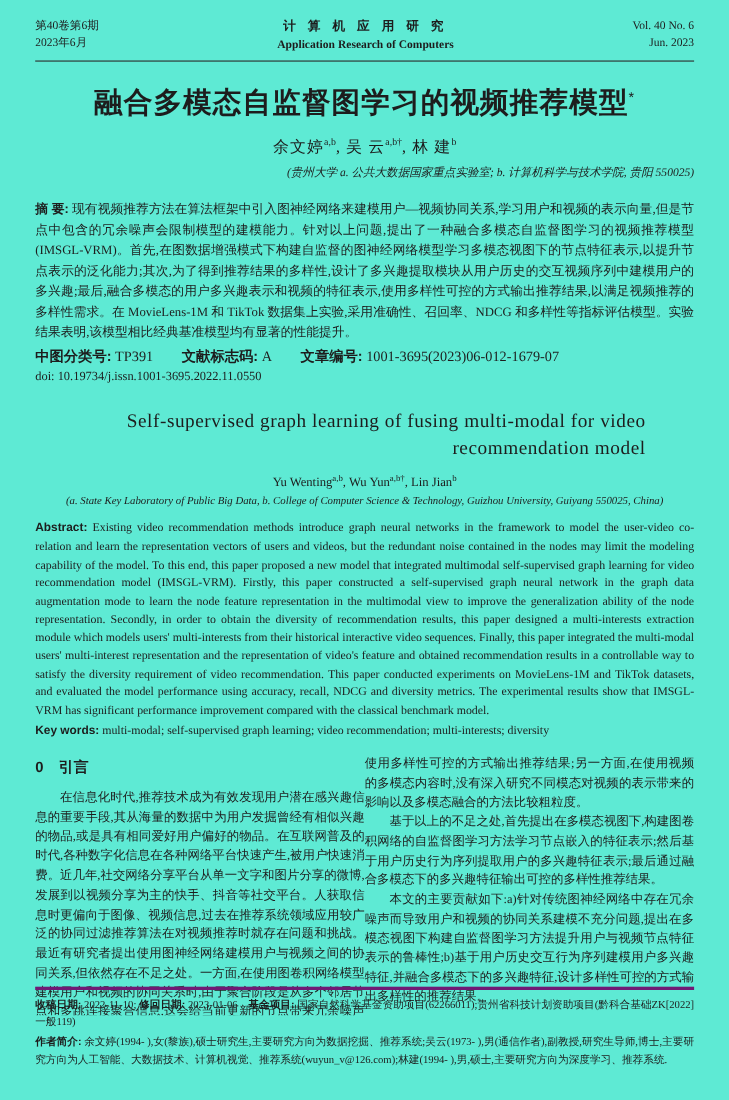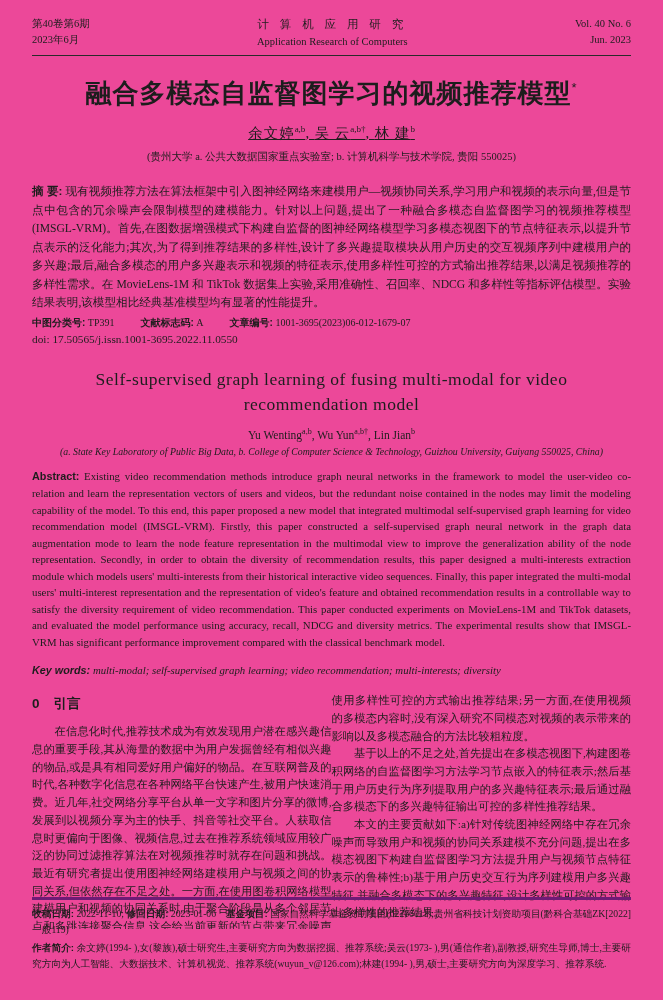--- a/index.html
+++ b/index.html
@@ -1,60 +1,60 @@
 <!DOCTYPE html>
 <html><head>
 <meta charset="utf-8">
 <style>
   html,body{margin:0;padding:0;}
   .page{
     width:663px;height:1000px;
-    background:#ec4899;
+    background:#5eead4;
     color:#1d1d1d;
     font-family:"Liberation Serif","DejaVu Serif",serif;
     position:relative;
     box-sizing:border-box;
     padding:16px 32px 0 32px;
     overflow:hidden;
   }
   
   .jheader{display:flex;justify-content:space-between;align-items:flex-start;
     font-size:10.5px;line-height:1.55;}
   .jheader .col-left{text-align:left;}
-  .jheader .col-center{text-align:center;}
+  .jheader .col-center{text-align:center;font-weight:bold;}
   .jheader .col-right{text-align:right;}
   .jtitle-cn{letter-spacing:4px;font-size:11.5px;}
   .hrule{border:none;border-top:1.6px solid #2a2a2a;margin:5px 0 0 0;}
   
   .title-cn{
     text-align:center;
     font-family:"Liberation Sans","DejaVu Sans",sans-serif;
     font-weight:bold;font-size:26px;letter-spacing:1px;
     margin:20px 0 0 0;
   }
   .title-cn sup{font-size:13px;font-weight:normal;}
-  .authors-cn{text-align:center;font-size:14.5px;margin-top:13px;letter-spacing:1px;text-decoration:underline;}
+  .authors-cn{text-align:center;font-size:14.5px;margin-top:13px;letter-spacing:1px;}
   .authors-cn sup{font-size:9px;letter-spacing:0;}
-  .affil-cn{text-align:center;font-size:10.5px;margin-top:7px;}
+  .affil-cn{text-align:right;font-size:10.5px;margin-top:7px;font-style:italic;}
   
   .abs-cn{margin-top:18px;font-size:11.6px;line-height:1.6;text-align:justify;}
   .lbl{font-family:"Liberation Sans","DejaVu Sans",sans-serif;font-weight:bold;}
   .kw-cn{font-size:11.6px;line-height:1.6;margin-top:2px;text-align:justify;}
-  .meta-line{font-size:10px;margin-top:3px;display:flex;gap:26px;}
+  .meta-line{font-size:13px;margin-top:3px;display:flex;gap:26px;}
   .doi-line{font-size:11.3px;margin-top:3px;}
   
   .title-en{
-    text-align:center;font-size:17.5px;line-height:1.45;
+    text-align:right;font-size:17.5px;line-height:1.45;
     margin:22px 44px 0 44px;letter-spacing:.5px;
   }
   .authors-en{text-align:center;font-size:11.5px;margin-top:9px;}
   .authors-en sup{font-size:8px;}
   .affil-en{text-align:center;font-size:9.8px;font-style:italic;margin-top:6px;}
   .abs-en{margin-top:11px;font-size:10.8px;line-height:1.53;text-align:justify;}
-  .kw-en{font-size:10.8px;line-height:1.5;margin-top:12px;text-align:justify;font-style:italic;}
+  .kw-en{font-size:10.8px;line-height:1.5;margin-top:2px;text-align:justify;}
   
   .body-cols{display:flex;margin-top:14px;height:237px;overflow:hidden;}
   .bcol{flex:1 1 0;font-size:11.3px;line-height:1.565;text-align:justify;}
   .sec-head{
     font-family:"Liberation Sans","DejaVu Sans",sans-serif;
     font-weight:bold;font-size:13.5px;margin:1px 0 9px 0;
   }
   .sec-head .sec-num{margin-right:14px;}
   .bcol p{margin:0;}
   .bcol p.indent{text-indent:2em;}
@@ -102,21 +102,21 @@
     <span class="lbl">摘 要:</span>
     <span>现有视频推荐方法在算法框架中引入图神经网络来建模用户—视频协同关系,学习用户和视频的表示向量,但是节点中包含的冗余噪声会限制模型的建模能力。针对以上问题,提出了一种融合多模态自监督图学习的视频推荐模型(IMSGL-VRM)。首先,在图数据增强模式下构建自监督的图神经网络模型学习多模态视图下的节点特征表示,以提升节点表示的泛化能力;其次,为了得到推荐结果的多样性,设计了多兴趣提取模块从用户历史的交互视频序列中建模用户的多兴趣;最后,融合多模态的用户多兴趣表示和视频的特征表示,使用多样性可控的方式输出推荐结果,以满足视频推荐的多样性需求。在 MovieLens-1M 和 TikTok 数据集上实验,采用准确性、召回率、NDCG 和多样性等指标评估模型。实验结果表明,该模型相比经典基准模型均有显著的性能提升。</span>
   </div>
   <div class="meta-line">
     <span><span class="lbl">中图分类号:</span> <span>TP391</span></span>
     <span><span class="lbl">文献标志码:</span> <span>A</span></span>
     <span><span class="lbl">文章编号:</span> <span>1001-3695(2023)06-012-1679-07</span></span>
   </div>
   <div class="doi-line">
     <span>doi:</span>
-    <span>17.50565/j.issn.1001-3695.2022.11.0550</span>
+    <span>10.19734/j.issn.1001-3695.2022.11.0550</span>
   </div>
 
   <div class="title-en">Self-supervised graph learning of fusing multi-modal for video recommendation model</div>
   <div class="authors-en">
     <span>Yu Wenting</span><sup>a,b</sup><span>, </span>
     <span>Wu Yun</span><sup>a,b†</sup><span>, </span>
     <span>Lin Jian</span><sup>b</sup>
   </div>
   <div class="affil-en">(a. State Key Laboratory of Public Big Data, b. College of Computer Science &amp; Technology, Guizhou University, Guiyang 550025, China)</div>
 

